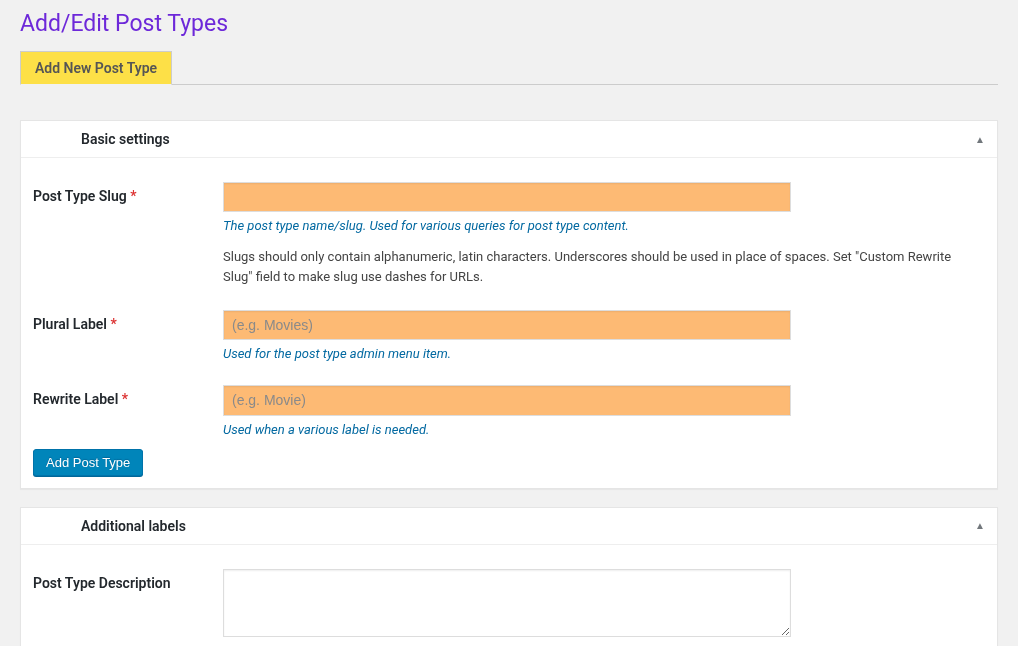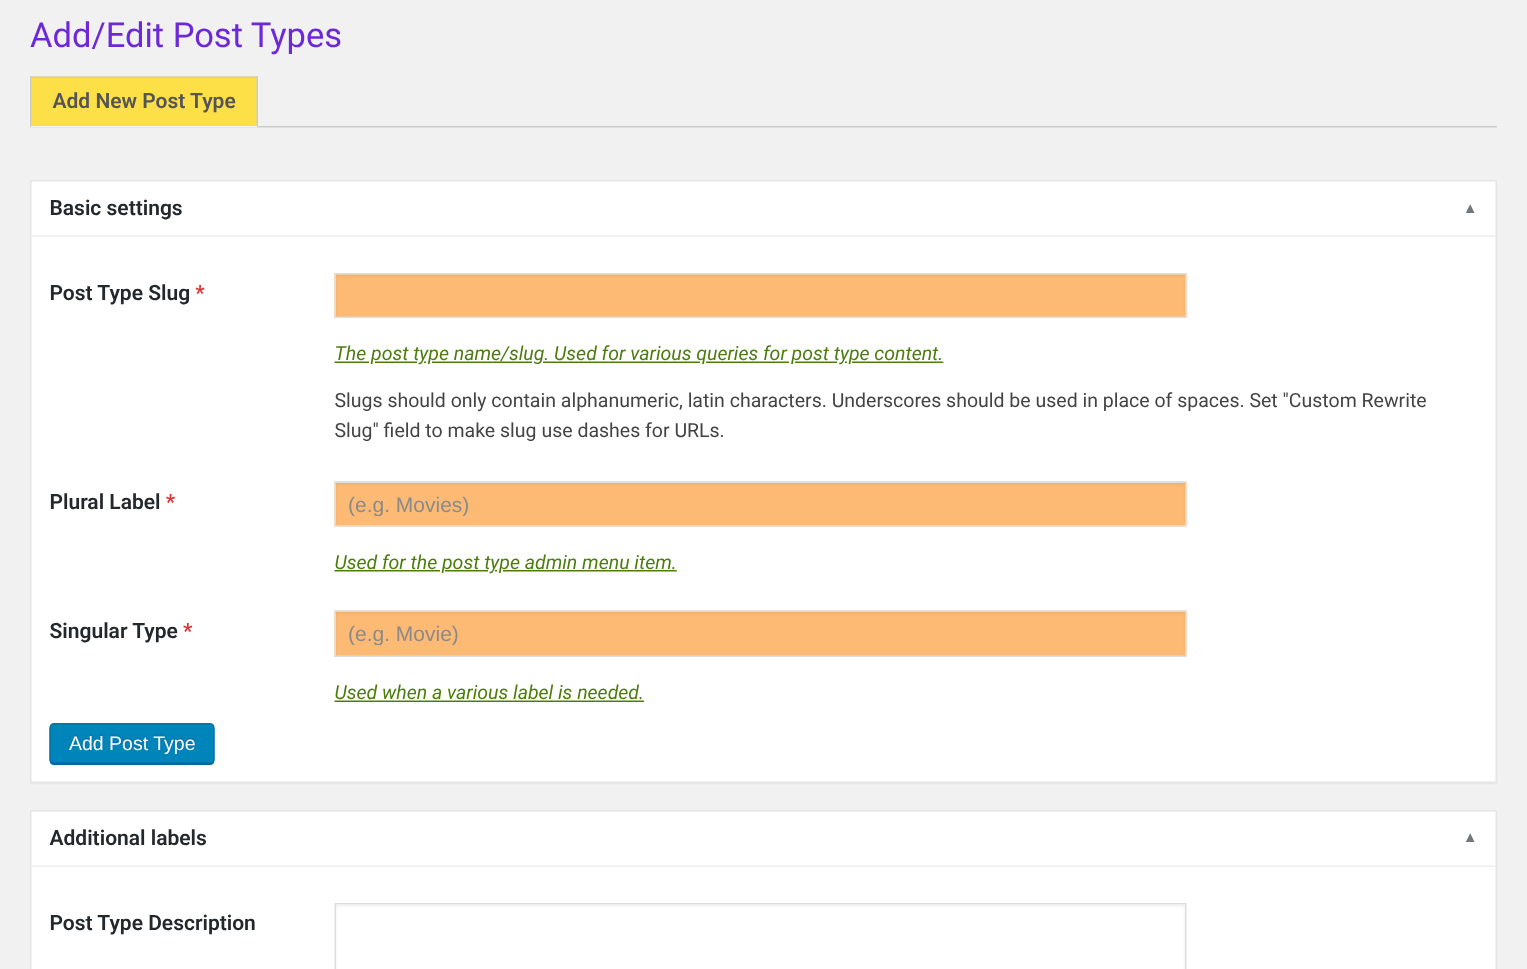--- a/index.html
+++ b/index.html
@@ -47,20 +47,21 @@
       border-bottom: 1px solid #eee;
       padding: 10px 12px;
       display: flex;
       justify-content: space-between;
       align-items: center;
     }
     .postbox-title {
       font-size: 14px;
       font-weight: 600;
       color: #23282d;
+      margin-left: 48px;
     }
     .toggle-indicator {
       color: #72777c;
       font-size: 10px;
       cursor: pointer;
     }
     .postbox-inside {
       padding: 12px;
     }
     .form-table {
@@ -106,24 +107,23 @@
       font-size: 14px;
       line-height: 1.4;
       box-shadow: inset 0 1px 2px rgba(0,0,0,0.07);
       color: #32373c;
       resize: both;
       height: 68px;
     }
     .description {
       font-size: 13px;
       font-style: italic;
-      color: #4d7c0f;
-      margin-top: 17px;
+      color: #0369a1;
+      margin-top: 6px;
       max-width: 760px;
-      text-decoration: underline;
     }
     .description-extra {
       font-size: 13px;
       color: #444;
       margin-top: 14px;
       max-width: 760px;
       line-height: 1.5;
     }
     .button-primary {
       display: inline-block;
@@ -172,21 +172,21 @@
           <span>Plural Label</span>
           <span class="required"> *</span>
         </th>
         <td>
           <input type="text" placeholder="(e.g. Movies)" style="">
           <p class="description">Used for the post type admin menu item.</p>
         </td>
       </tr>
       <tr>
         <th>
-          <span>Singular Type</span>
+          <span>Rewrite Label</span>
           <span class="required"> *</span>
         </th>
         <td>
           <input type="text" placeholder="(e.g. Movie)" style="">
           <p class="description">Used when a various label is needed.</p>
         </td>
       </tr>
     </tbody>
       </table>
     <button class="button-primary">Add Post Type</button>

